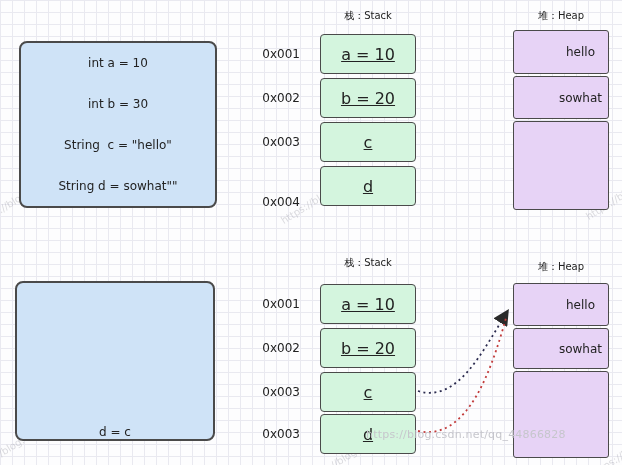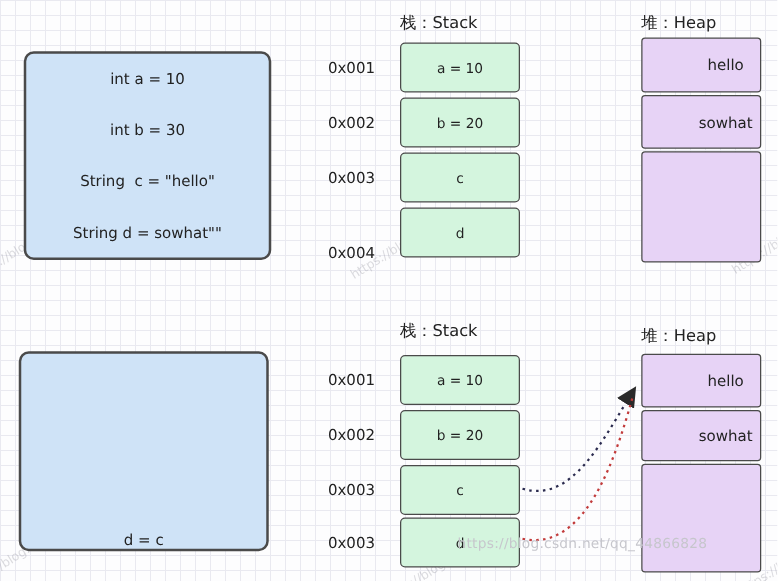--- a/index.html
+++ b/index.html
@@ -27,22 +27,22 @@
     flex-direction: column;
     justify-content: space-around;
     align-items: center;
     font-size: 12px;
     color: #222;
   }
   .code-line { white-space: pre; text-align: center; }
   .col-title {
     position: absolute;
     width: 96px;
-    text-align: left;
-    font-size: 13px;
+    text-align: center;
+    font-size: 10px;
     color: #222;
   }
   .addr {
     position: absolute;
     left: 240px;
     width: 60px;
     height: 40px;
     line-height: 40px;
     text-align: right;
     font-size: 12px;
@@ -52,22 +52,23 @@
     position: absolute;
     left: 320px;
     width: 96px;
     height: 40px;
     background: #d4f5de;
     border: 1.5px solid #4a4a4a;
     border-radius: 4px;
     display: flex;
     align-items: center;
     justify-content: center;
-    font-size: 11px;
+    font-size: 16px;
     color: #222;
+    text-decoration: underline;
   }
   .heap-cell {
     position: absolute;
     left: 513px;
     width: 96px;
     background: #e7d3f6;
     border: 1.5px solid #4a4a4a;
     border-radius: 3px;
     display: flex;
     align-items: center;

